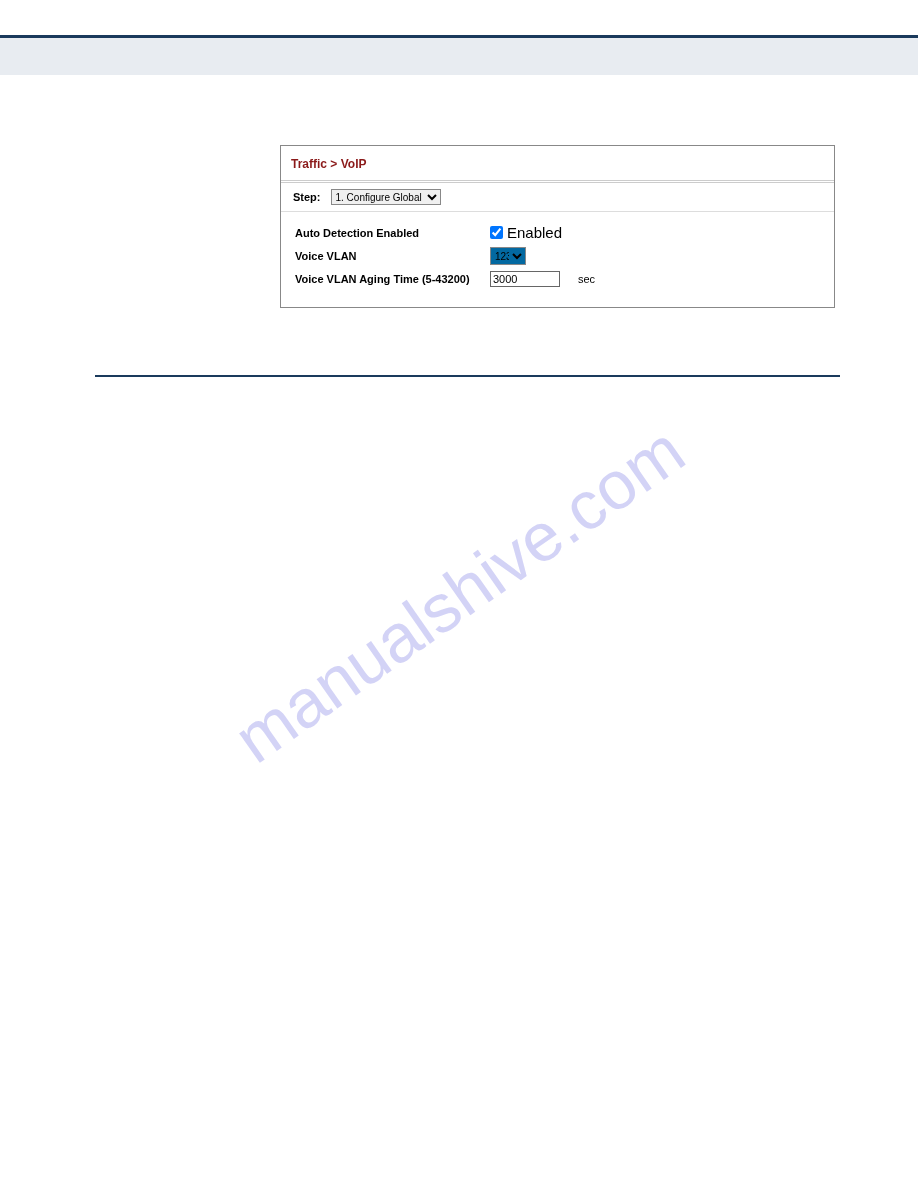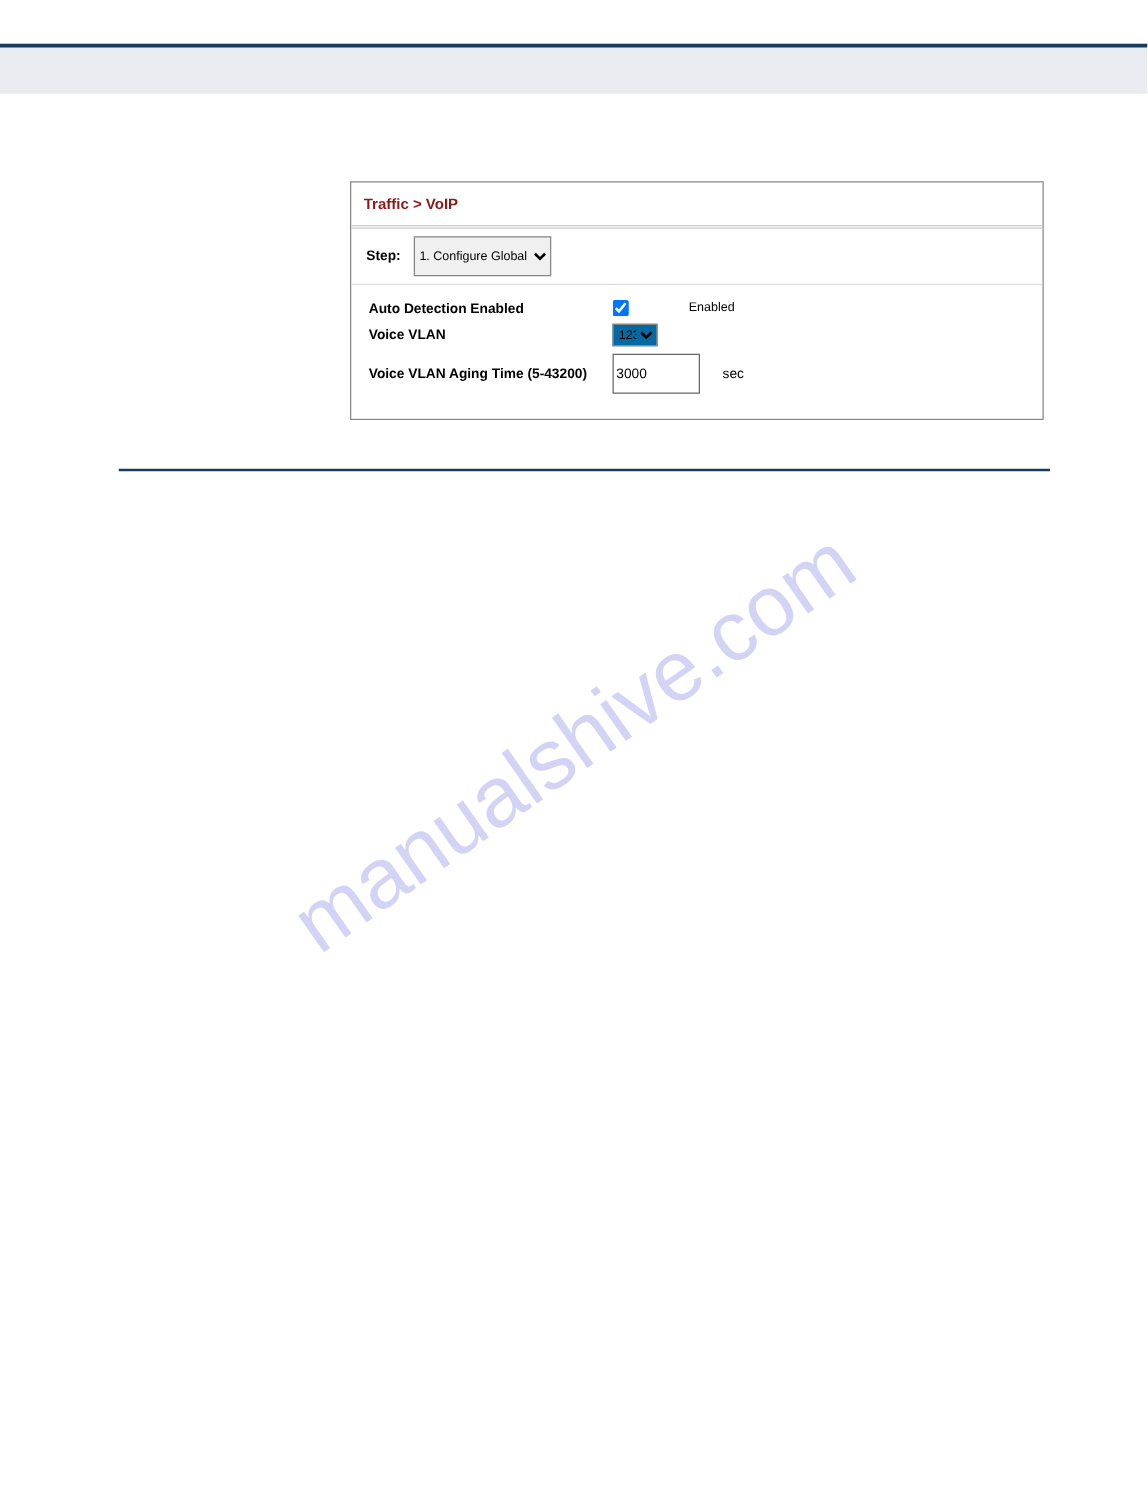--- a/index.html
+++ b/index.html
@@ -52,21 +52,21 @@
       gap: 10px;
     }
     
     .step-label {
       font-size: 11px;
       font-weight: bold;
     }
     
     .step-select {
       font-size: 10px;
-      height: 32px;
+      height: 16px;
       width: 110px;
       background: #f0f0f0;
       border: 1px solid #888;
     }
     
     .config-body {
       padding: 12px 14px 14px 14px;
     }
     
     .config-row {
@@ -87,35 +87,34 @@
       align-items: center;
       gap: 4px;
     }
     
     .checkbox {
       width: 13px;
       height: 13px;
     }
     
     .checkbox-label {
-      font-size: 10px;
-      margin-left: 44px;
+      font-size: 15px;
     }
     
     .vlan-select {
       font-size: 10px;
       height: 18px;
       width: 36px;
       background: #0369a1;
       border: 1px solid #888;
     }
     
     .aging-input {
       font-size: 11px;
-      height: 32px;
+      height: 16px;
       width: 70px;
       border: 1px solid #666;
       padding: 0 2px;
     }
     
     .sec-label {
       font-size: 11px;
       margin-left: 18px;
     }
     

